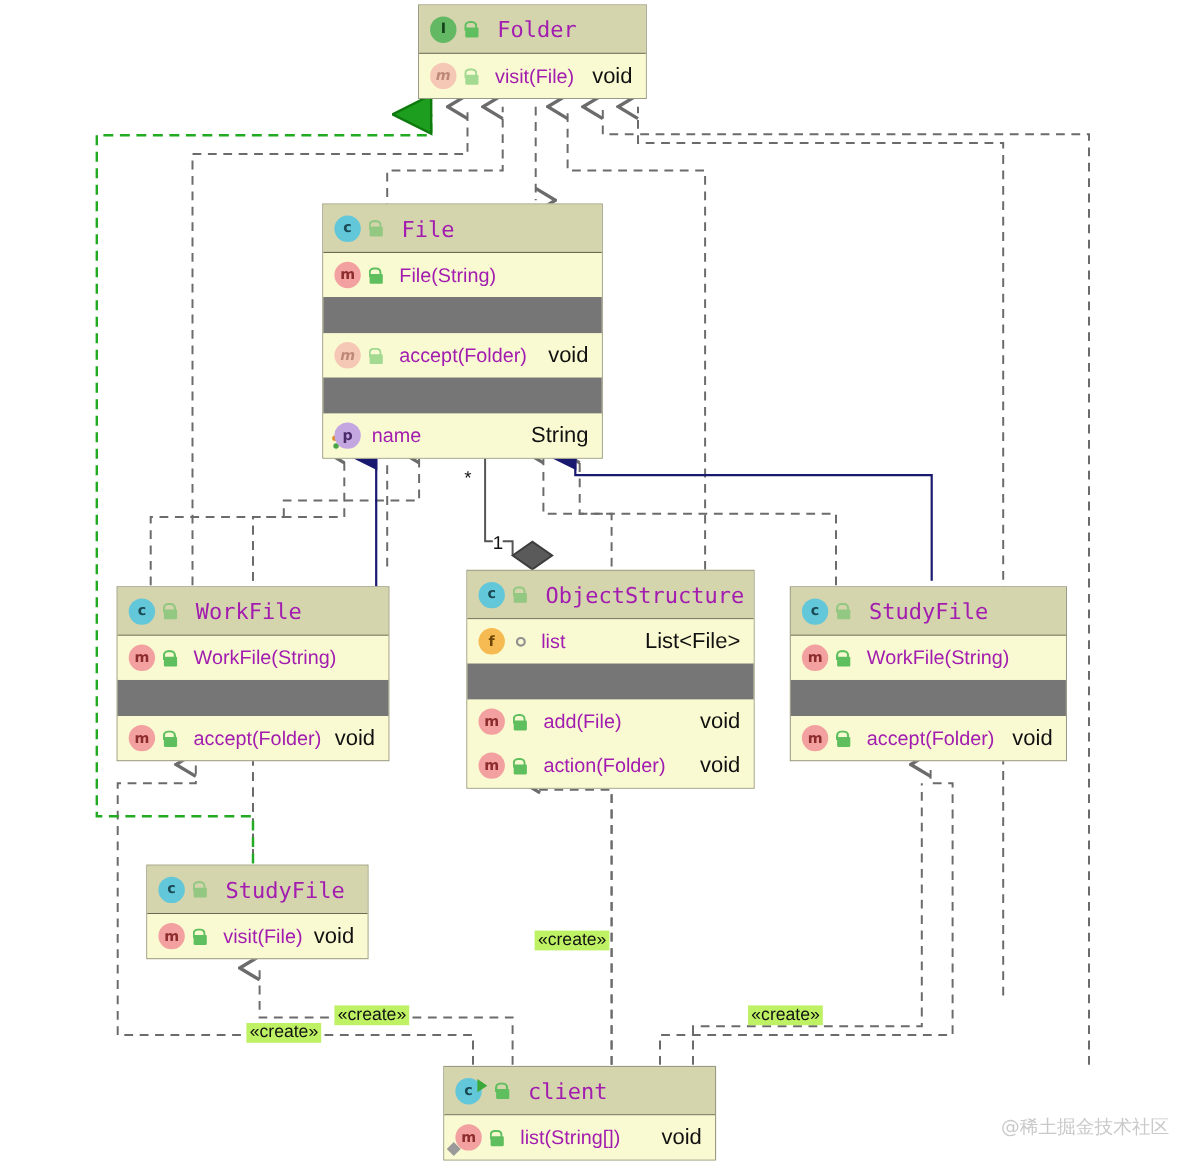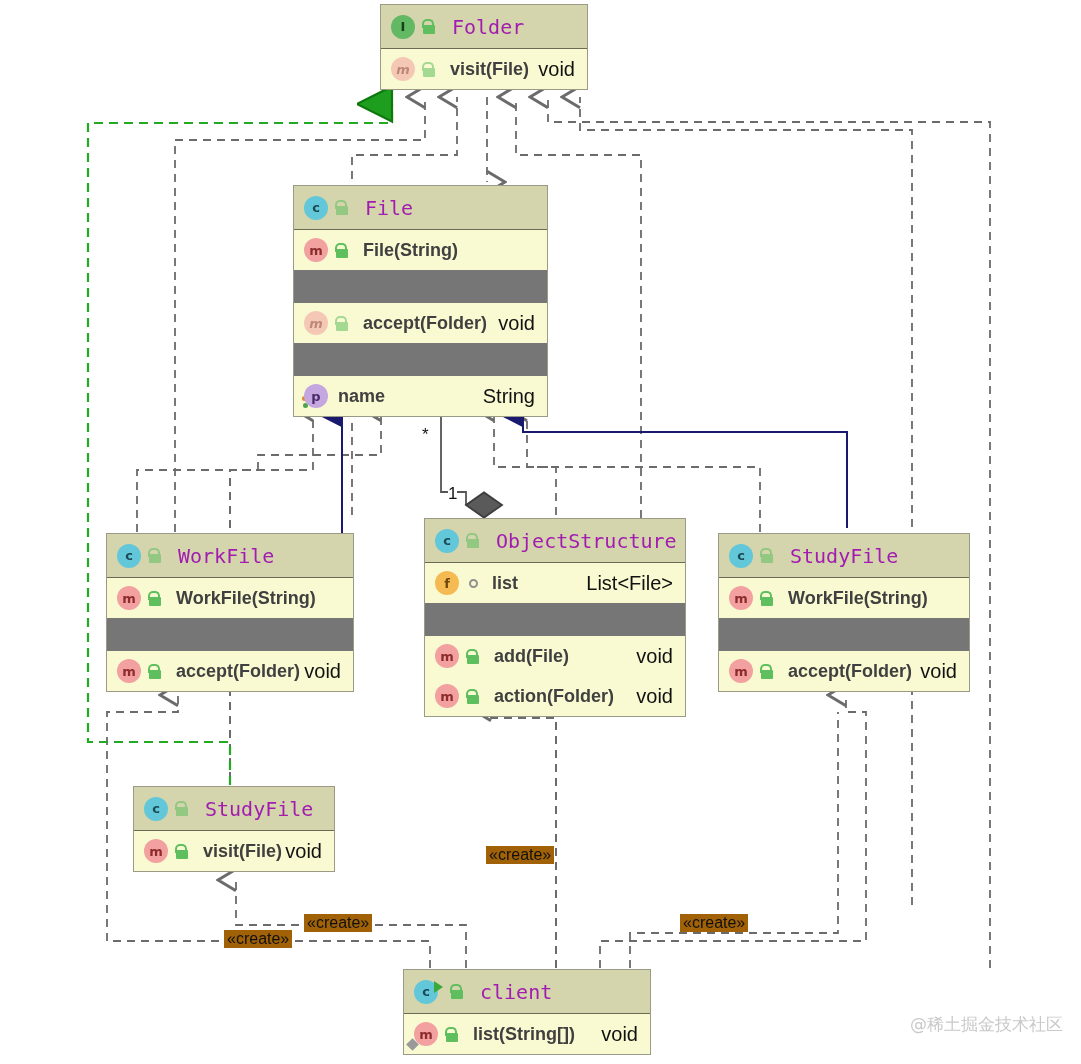--- a/index.html
+++ b/index.html
@@ -56,24 +56,23 @@
     background: #fafad2;
     position: relative;
   }
   .uml-sep {
     height: 33px;
     background: #767676;
   }
   .row-label {
     font-family: "Liberation Sans", sans-serif;
     font-size: 18px;
-    color: #404040;
+    color: #a21caf;
     margin-left: 14px;
     white-space: nowrap;
-    font-weight: bold;
   }
   .row-type {
     font-family: "Liberation Sans", sans-serif;
     font-size: 20px;
     color: #111111;
     margin-left: auto;
     white-space: nowrap;
   }
   
   .badge {
@@ -155,21 +154,21 @@
     display: block;
   }
   .prop-dots i.o { background: #e08b2a; left: 0; top: 0; }
   .prop-dots i.g { background: #4aa54a; left: 1px; top: 7px; }
   
   .edge-label {
     position: absolute;
     font-family: "Liberation Sans", sans-serif;
     font-size: 16px;
     color: #111111;
-    background: #a16207;
+    background: #bef264;
     padding: 0 3px;
     z-index: 6;
     white-space: nowrap;
   }
   .mult-label {
     position: absolute;
     font-family: "Liberation Sans", sans-serif;
     font-size: 17px;
     color: #111111;
     background: #ffffff;

